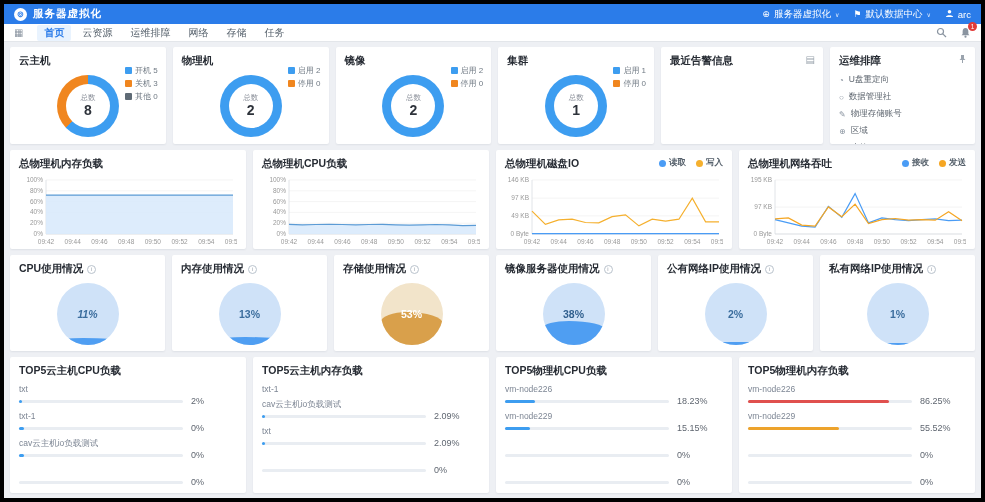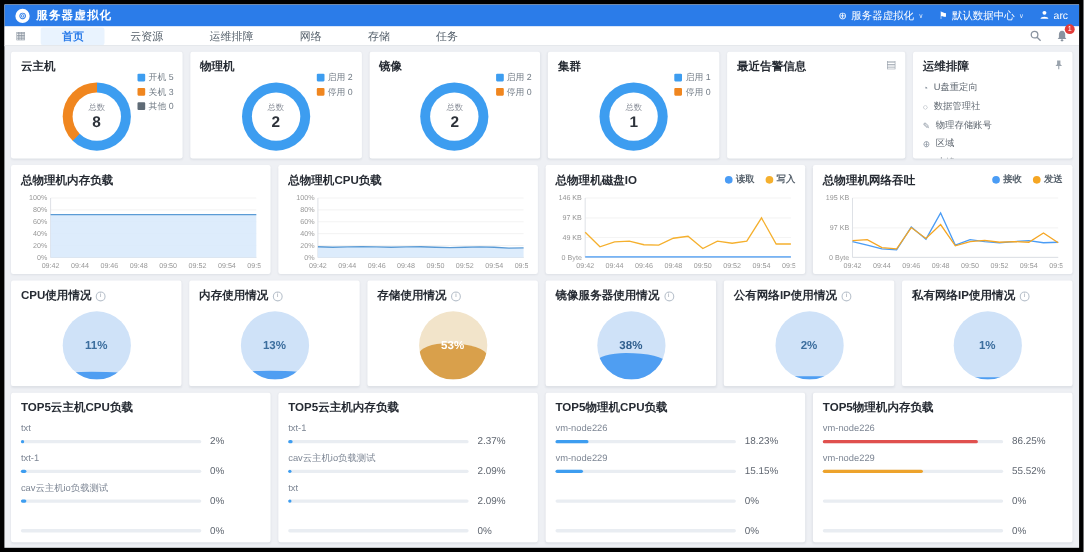--- a/index.html
+++ b/index.html
@@ -11,21 +11,21 @@
   .logo { width:13px; height:13px; border-radius:50%; background:#fff; color:#2b7ce9; font-size:9px; font-weight:bold; display:flex; align-items:center; justify-content:center; margin-right:6px; }
   .app-title { font-size:10.5px; font-weight:bold; letter-spacing:1px; }
   .topbar-right { margin-left:auto; display:flex; align-items:center; gap:14px; font-size:9.5px; }
   .tb-item { display:flex; align-items:center; gap:4px; cursor:pointer; }
   .tb-ico { font-size:9px; line-height:1; }
   .caret { font-size:6px; opacity:.85; }
 
   
   .menubar { height:18px; background:#fff; border-bottom:1px solid #e3e6ea; display:flex; align-items:center; padding:0 10px; gap:14px; }
   .grid-ico { color:#8a94a0; font-size:10px; }
-  .menu-item { font-size:10px; color:#55606b; padding:1px 19px; cursor:pointer; white-space:nowrap; }
+  .menu-item { font-size:10px; color:#55606b; padding:1px 7px; cursor:pointer; white-space:nowrap; }
   .menu-item.active { color:#2b7ce9; background:#e9f3fe; border-radius:2px; font-weight:bold; }
   .menubar-right { margin-left:auto; display:flex; align-items:center; gap:12px; }
   .mb-ico { position:relative; width:12px; height:12px; display:flex; align-items:center; justify-content:center; }
   .badge { position:absolute; top:-5px; right:-6px; min-width:9px; height:9px; background:#e23c39; color:#fff; border-radius:5px; font-size:6.5px; display:flex; align-items:center; justify-content:center; padding:0 1px; }
 
   
   .content { padding:5px 6px; display:flex; flex-direction:column; gap:6px; }
   .row { display:grid; gap:7px; }
   .row1 { grid-template-columns:repeat(4,1.02fr) 1.06fr .95fr; height:97px; }
   .row2 { grid-template-columns:repeat(4,1fr); height:99px; }
@@ -375,21 +375,21 @@
             <polyline points="27.0,44.8 40.4,43.9 53.7,51.1 67.1,52.2 80.4,32.9 93.8,42.8 107.1,30.1 120.5,49.5 133.9,45.6 147.2,44.5 160.6,46.2 173.9,45.6 187.3,46.2 200.6,37.8 214.0,46.7" fill="none" stroke="#f5a623" stroke-width="1.2"></polyline>
           </svg>
         </div>
       </div>
 
     <div class="row row3" id="row3">
         <div class="card">
           <div class="card-title">CPU使用情况<span class="info-i">i</span></div>
           <div class="gauge" style="background: rgb(207, 226, 248);">
             <div class="gauge-fill" style="height: 11%; background: rgb(79, 158, 242);"></div>
-            <span class="gauge-label" style="color: rgb(60, 110, 158);">11%</span>
+            <span class="gauge-label" style="color: rgb(60, 110, 158); font-style: italic;">11%</span>
           </div>
         </div>
         <div class="card">
           <div class="card-title">内存使用情况<span class="info-i">i</span></div>
           <div class="gauge" style="background: rgb(207, 226, 248);">
             <div class="gauge-fill" style="height: 13%; background: rgb(79, 158, 242);"></div>
             <span class="gauge-label" style="color: rgb(60, 110, 158);">13%</span>
           </div>
         </div>
         <div class="card">
@@ -465,26 +465,20 @@
             <div class="t5-row">
               <div class="t5-name"></div>
             </div>
           </div>
         </div>
         <div class="card">
           <div class="card-title">TOP5云主机内存负载</div>
           <div class="t5-list">
             <div class="t5-row">
               <div class="t5-name">txt-1</div>
-              <div class="t5-line">
-                <div class="t5-track">
-                  <div class="t5-bar" style="background: rgb(61, 157, 240); width: 2.37%;"></div>
-                </div>
-                <div class="t5-val">2.37%</div>
-              </div>
             </div>
             <div class="t5-row">
               <div class="t5-name">cav云主机io负载测试</div>
               <div class="t5-line">
                 <div class="t5-track">
                   <div class="t5-bar" style="background: rgb(61, 157, 240); width: 2.09%;"></div>
                 </div>
                 <div class="t5-val">2.09%</div>
               </div>
             </div>

